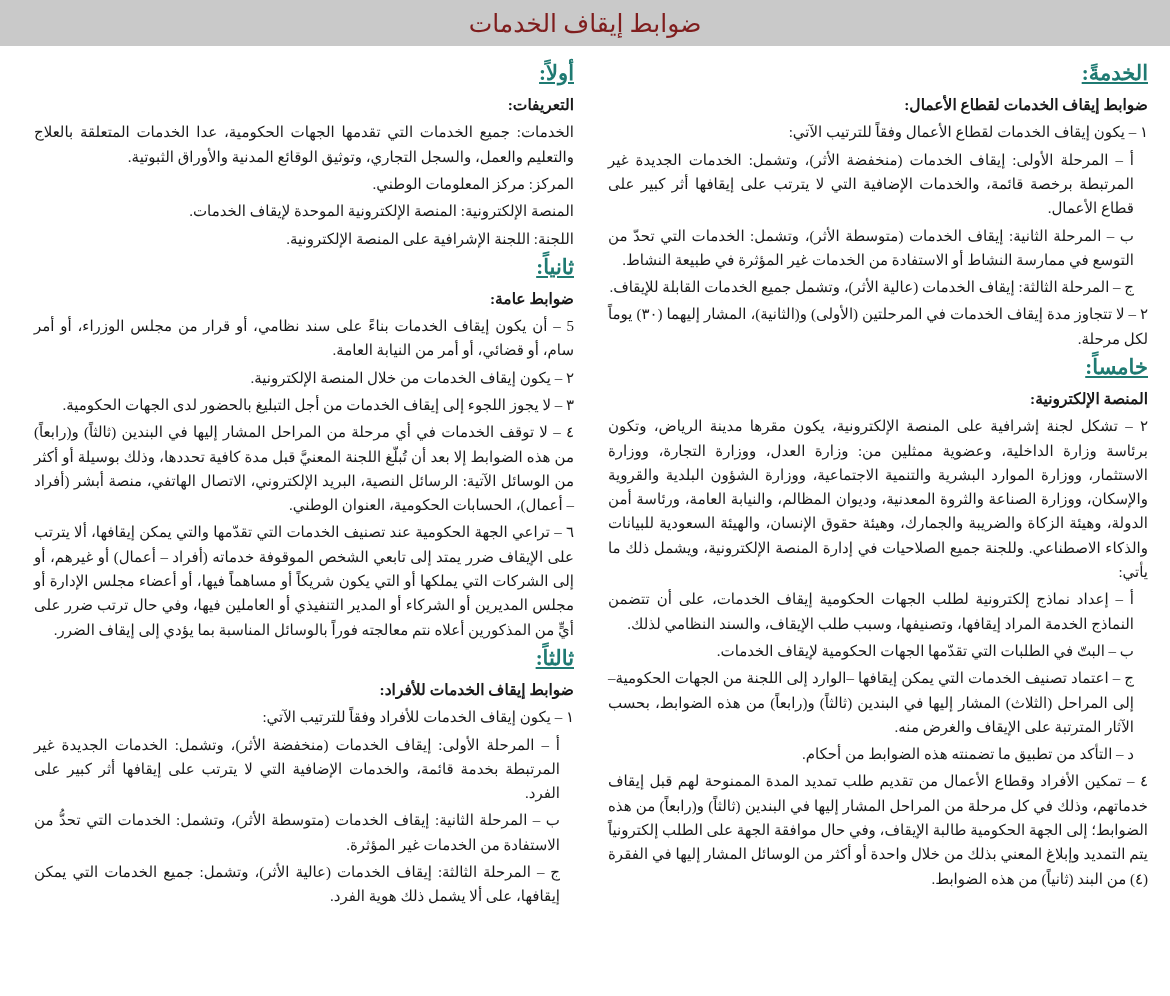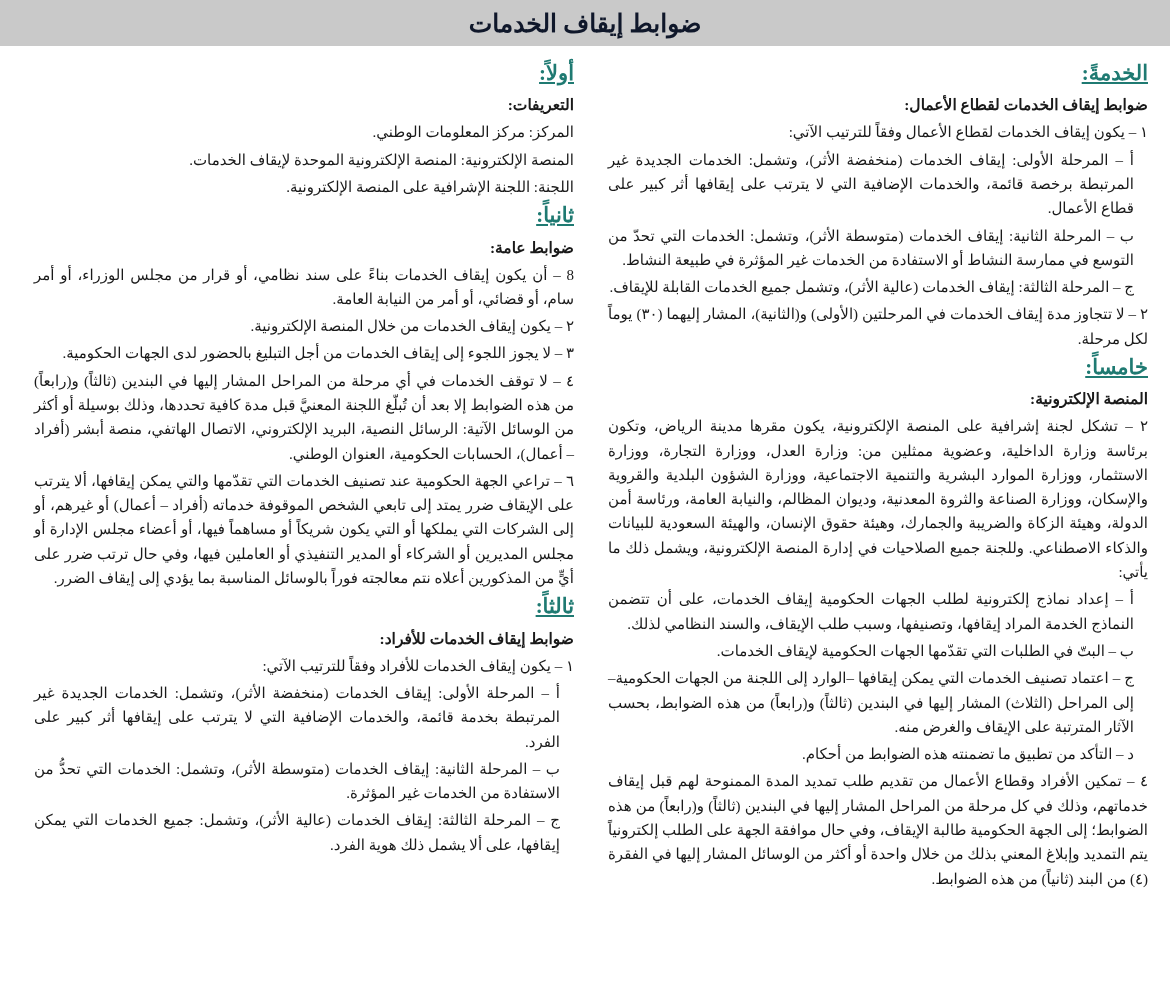--- a/index.html
+++ b/index.html
@@ -25,22 +25,22 @@
   .title-bar {
     background: #c9c9c9;
     height: 46px;
     display: flex;
     align-items: center;
     justify-content: center;
     margin: 0 0 14px 0;
   }
   .title-bar .title-text {
     font-size: 25px;
-    font-weight: bold;
-    color: #0f172a;
+    font-weight: normal;
+    color: #7f1d1d;
     letter-spacing: 0;
   }
   
   .columns {
     display: flex;
     flex-direction: row;
     gap: 34px;
     padding: 0 22px 0 22px;
     align-items: flex-start;
   }
@@ -111,29 +111,30 @@
 
       </div>
 
     </div>
 
     <div class="col">
 
       <div>
         <div class="sec-head first" style="color: rgb(31, 122, 114);">أولاً:</div>
         <div class="sub-head">التعريفات:</div>
+        <p class="para ind1">الخدمات: جميع الخدمات التي تقدمها الجهات الحكومية، عدا الخدمات المتعلقة بالعلاج والتعليم والعمل، والسجل التجاري، وتوثيق الوقائع المدنية والأوراق الثبوتية.</p>
         <p class="para ind1">المركز: مركز المعلومات الوطني.</p>
         <p class="para ind1">المنصة الإلكترونية: المنصة الإلكترونية الموحدة لإيقاف الخدمات.</p>
         <p class="para ind1">اللجنة: اللجنة الإشرافية على المنصة الإلكترونية.</p>
       </div>
 
       <div>
         <div class="sec-head" style="color: rgb(31, 122, 114);">ثانياً:</div>
         <div class="sub-head">ضوابط عامة:</div>
-        <p class="para ind1">8 – أن يكون إيقاف الخدمات بناءً على سند نظامي، أو قرار من مجلس الوزراء، أو أمر سام، أو قضائي، أو أمر من النيابة العامة.</p>
+        <p class="para ind1">5 – أن يكون إيقاف الخدمات بناءً على سند نظامي، أو قرار من مجلس الوزراء، أو أمر سام، أو قضائي، أو أمر من النيابة العامة.</p>
         <p class="para ind1">٢ – يكون إيقاف الخدمات من خلال المنصة الإلكترونية.</p>
         <p class="para ind1">٣ – لا يجوز اللجوء إلى إيقاف الخدمات من أجل التبليغ بالحضور لدى الجهات الحكومية.</p>
         <p class="para ind1">٤ – لا توقف الخدمات في أي مرحلة من المراحل المشار إليها في البندين (ثالثاً) و(رابعاً) من هذه الضوابط إلا بعد أن تُبلّغ اللجنة المعنيَّ قبل مدة كافية تحددها، وذلك بوسيلة أو أكثر من الوسائل الآتية: الرسائل النصية، البريد الإلكتروني، الاتصال الهاتفي، منصة أبشر (أفراد – أعمال)، الحسابات الحكومية، العنوان الوطني.</p>
         <p class="para ind1">٦ – تراعي الجهة الحكومية عند تصنيف الخدمات التي تقدّمها والتي يمكن إيقافها، ألا يترتب على الإيقاف ضرر يمتد إلى تابعي الشخص الموقوفة خدماته (أفراد – أعمال) أو غيرهم، أو إلى الشركات التي يملكها أو التي يكون شريكاً أو مساهماً فيها، أو أعضاء مجلس الإدارة أو مجلس المديرين أو الشركاء أو المدير التنفيذي أو العاملين فيها، وفي حال ترتب ضرر على أيٍّ من المذكورين أعلاه نتم معالجته فوراً بالوسائل المناسبة بما يؤدي إلى إيقاف الضرر.</p>
       </div>
 
       <div>
         <div class="sec-head" style="color: rgb(31, 122, 114);">ثالثاً:</div>
         <div class="sub-head">ضوابط إيقاف الخدمات للأفراد:</div>
         <p class="para ind1">١ – يكون إيقاف الخدمات للأفراد وفقاً للترتيب الآتي:</p>

